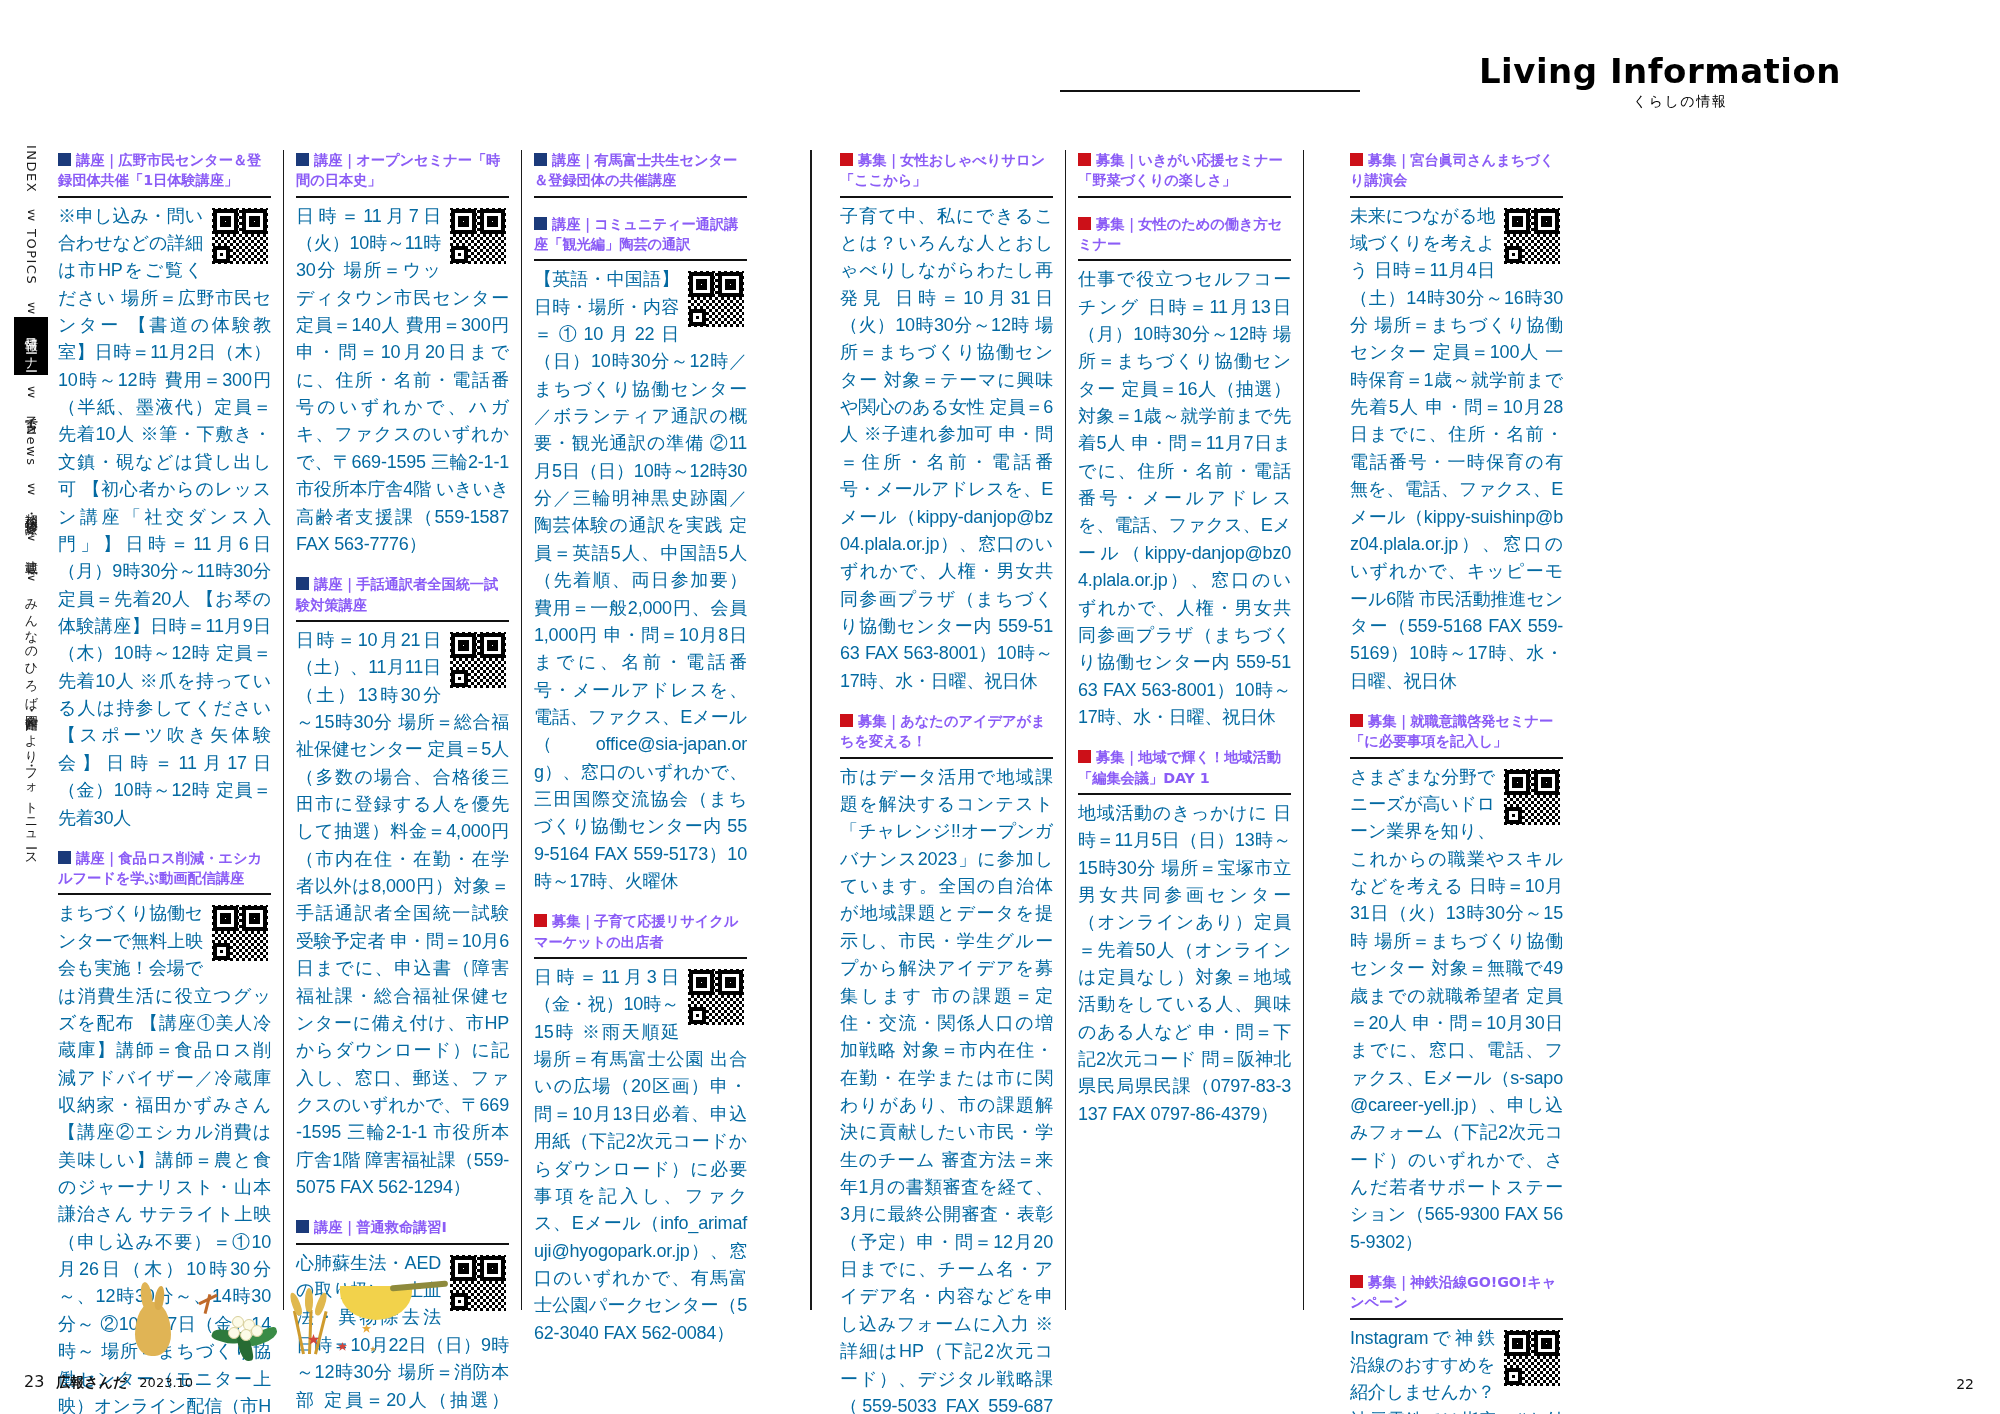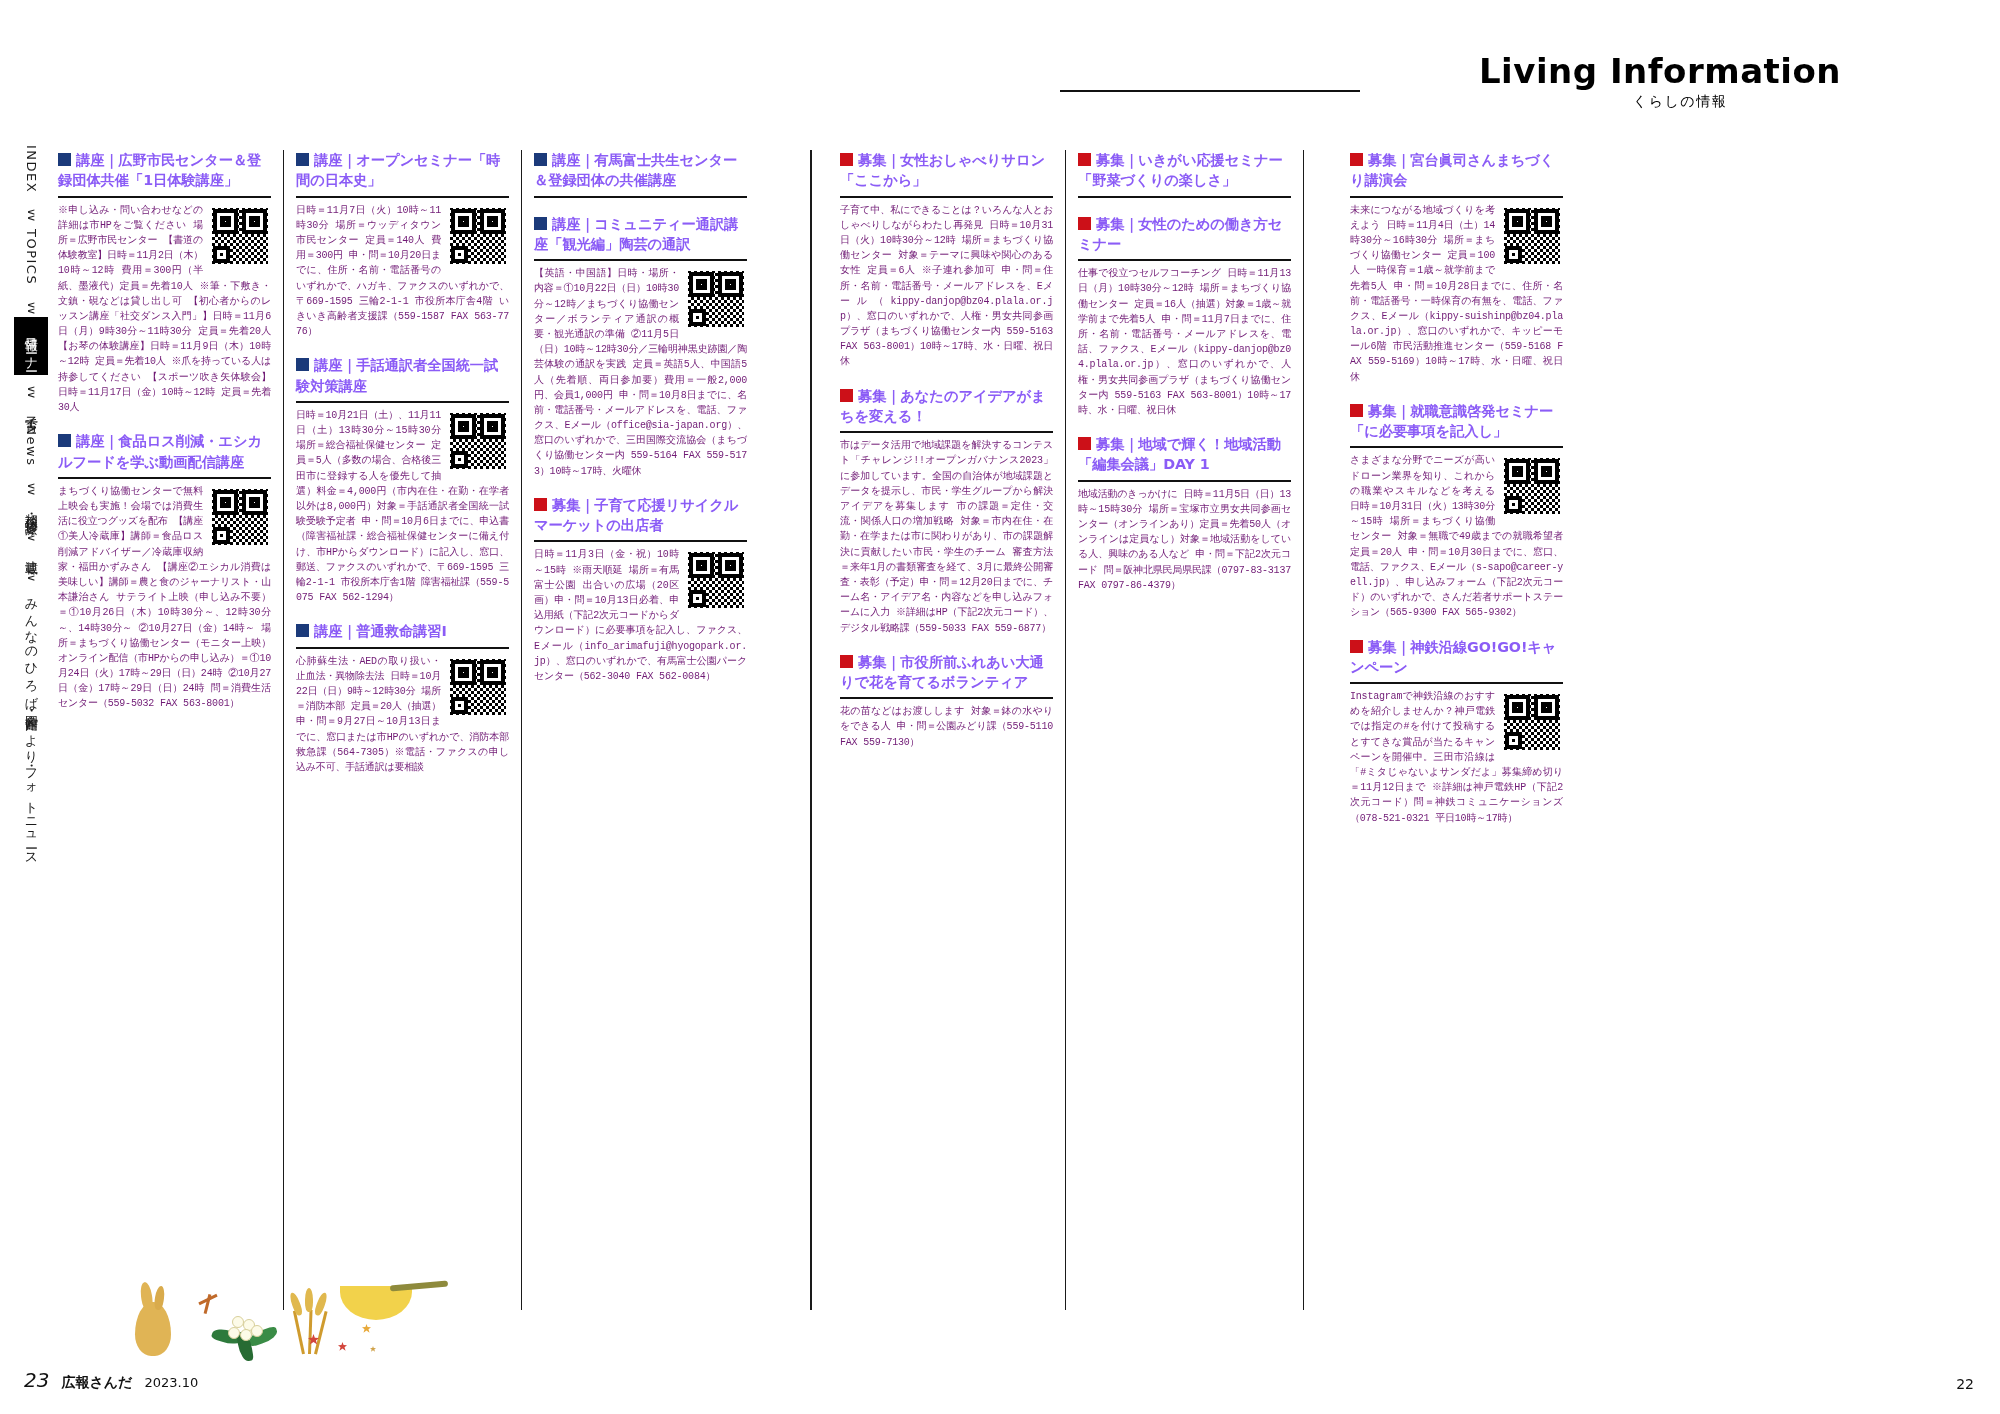--- a/index.html
+++ b/index.html
@@ -118,27 +118,27 @@
     margin-right: 5px;
     vertical-align: -1px;
   }
   .marker.blue { background: #1b3a7a; }
   .marker.red  { background: #cc1018; }
   .art-rule {
     border-top: 2px solid #111;
     margin: 3px 0 5px 0;
   }
   .art-body {
-    font-size: 10px;
+    font-size: 18px;
     line-height: 1.52;
-    color: #701a75;
+    color: #0369a1;
     text-align: justify;
     word-break: break-all;
     letter-spacing: -0.2px;
-    font-family: Liberation Mono, monospace;
+    font-family: Liberation Sans, sans-serif;
   }
 
   
   .qr {
     float: right;
     width: 62px; height: 62px;
     margin: 2px 0 3px 6px;
     background:
       repeating-linear-gradient(0deg,#000 0 3px,#fff 3px 6px),
       repeating-linear-gradient(90deg,#000 0 3px,#fff 3px 6px);
@@ -268,21 +268,21 @@
     clip-path: polygon(50% 0%,62% 34%,100% 36%,72% 58%,84% 96%,50% 72%,16% 96%,28% 58%,0% 36%,38% 34%);
   }
 
   
   #footer-left {
     position: absolute;
     left: 24px; bottom: 22px;
     font-size: 13px; color: #111;
     display: flex; gap: 12px; align-items: baseline;
   }
-  #footer-left .pg { font-size: 20px; font-style: italic; }
+  #footer-left .pg { font-size: 16px; }
   #footer-left .nm { font-size: 14px; font-weight: bold; }
   #footer-left .dt { font-size: 13px; }
   #footer-right {
     position: absolute;
     right: 26px; bottom: 22px;
     font-size: 14px; color: #111;
   }
 </style>
 </head>
 <body>

